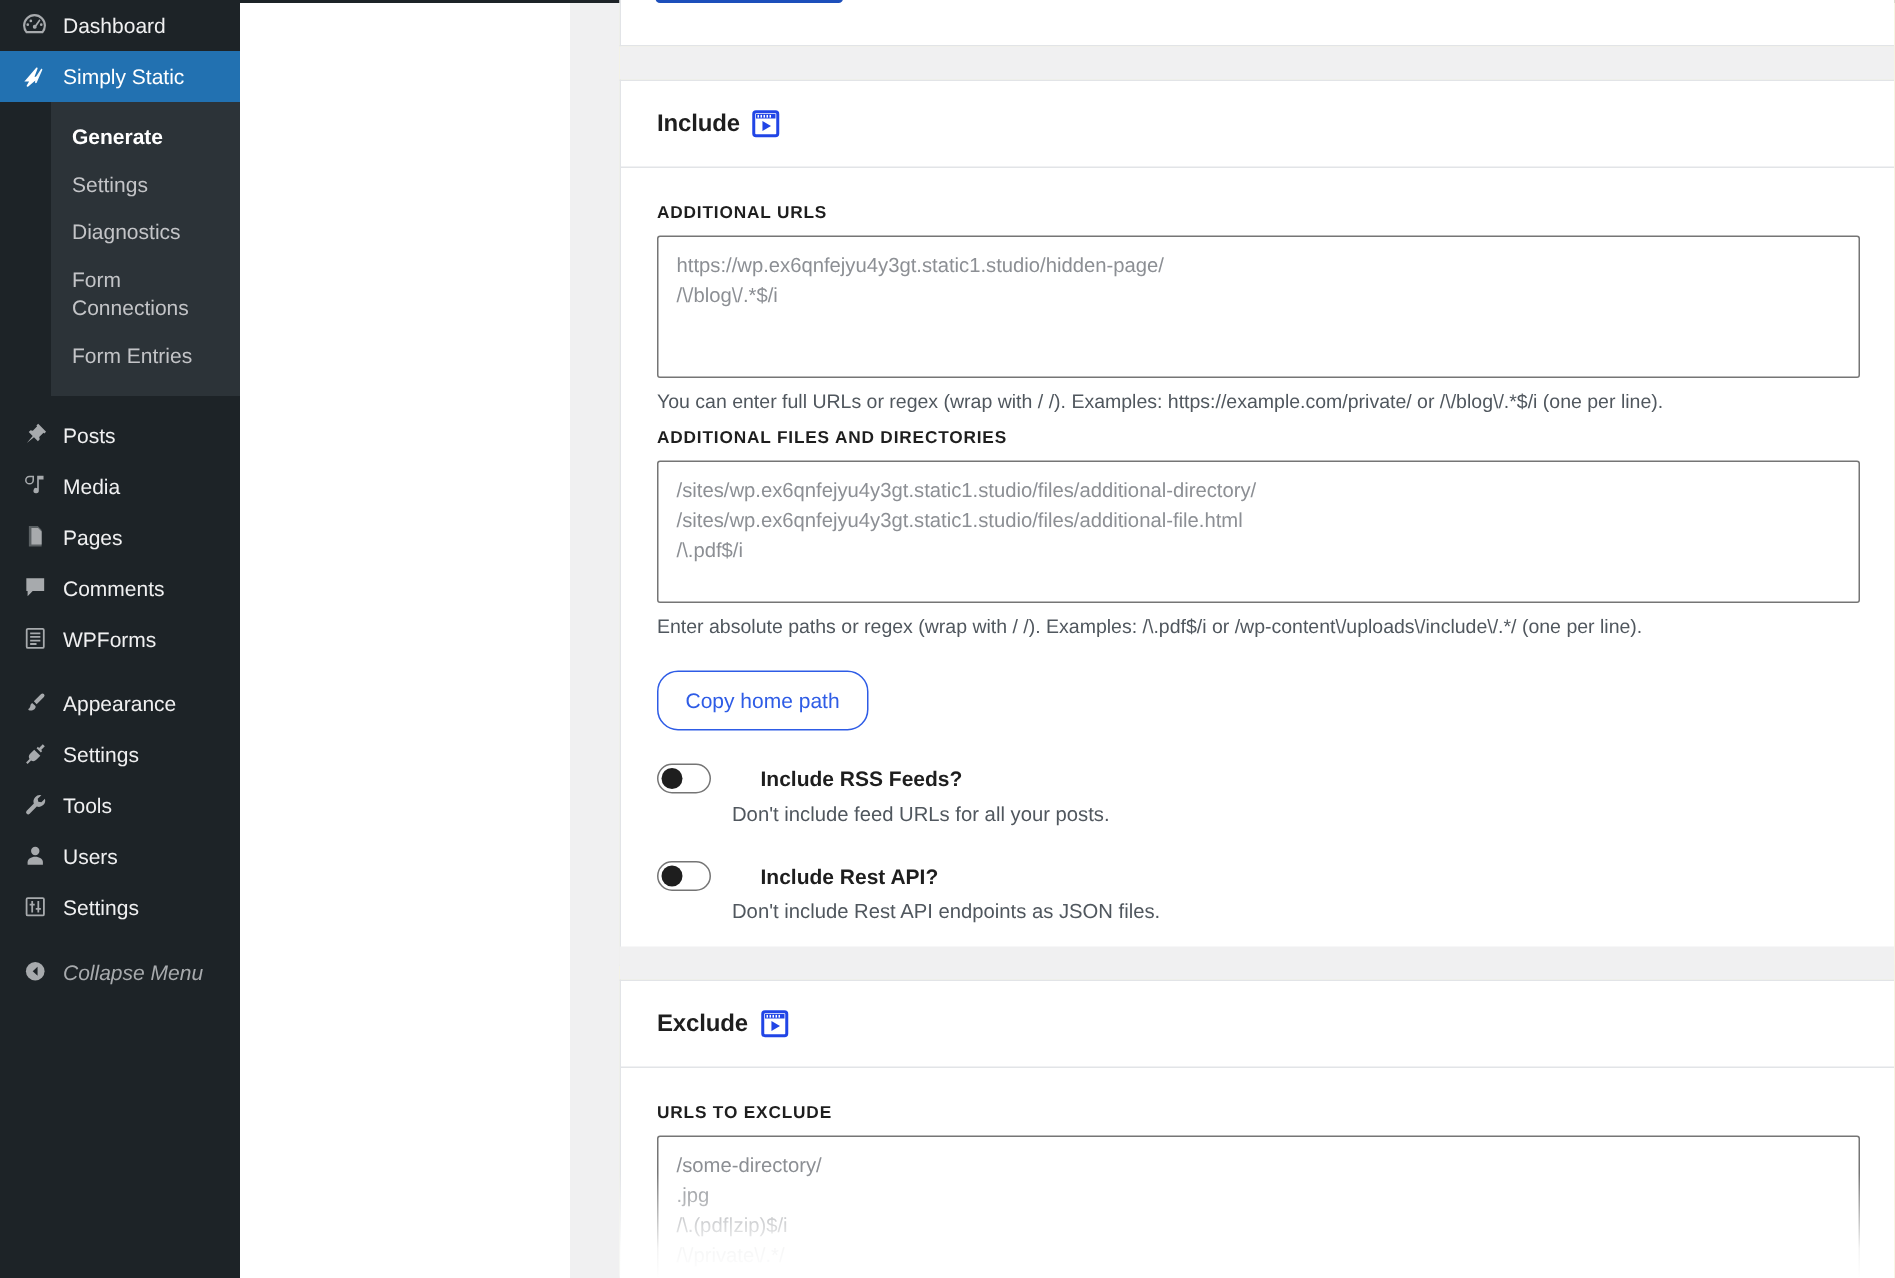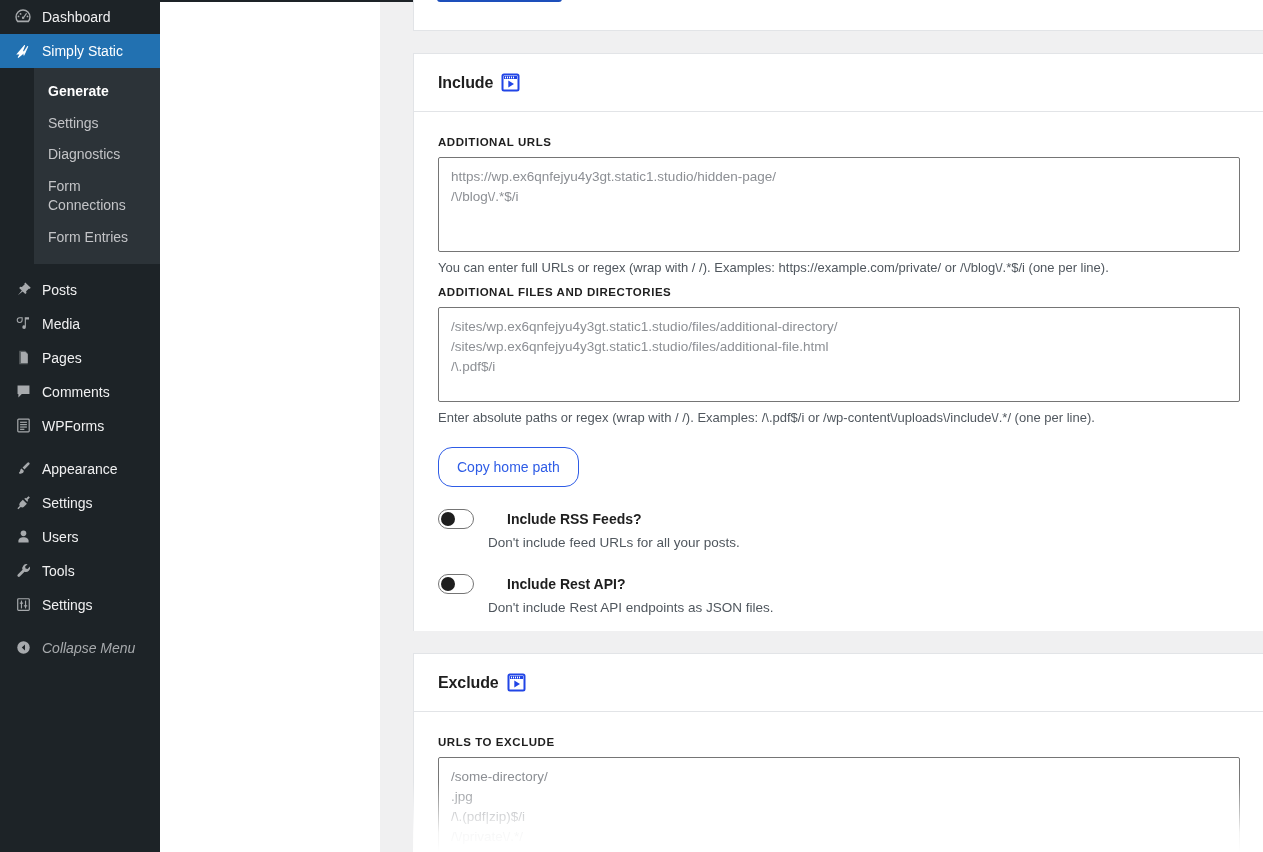--- a/index.html
+++ b/index.html
@@ -293,34 +293,34 @@
           <path d="M15.9 2.5 13 5.4l-.9-.9-1.1 1.1 3.4 3.4 1.1-1.1-.9-.9 2.9-2.9-1.6-1.6z"></path>
           <path d="M9.2 6.8 6 10a3.4 3.4 0 0 0-.5 4.1l-2.7 2.7 1.2 1.2 2.7-2.7a3.4 3.4 0 0 0 4.1-.5l3.2-3.2-4.8-4.8z"></path>
         </svg>
       </span>
       <span class="mi-label">Settings</span>
     </div>
 
     <div class="menu-item">
       <span class="mi-icon">
         <svg width="17" height="17" viewBox="0 0 20 20" fill="currentColor">
+          <path d="M14.9 2.6a5 5 0 0 0-6 6.5l-5.6 5.6a1.6 1.6 0 0 0 2.3 2.3l5.6-5.6a5 5 0 0 0 6.4-6.1l-2.8 2.8-2.4-.5-.5-2.4 2.9-2.6z"></path>
+        </svg>
+      </span>
+      <span class="mi-label">Tools</span>
+    </div>
+
+    <div class="menu-item">
+      <span class="mi-icon">
+        <svg width="17" height="17" viewBox="0 0 20 20" fill="currentColor">
           <circle cx="10" cy="6.3" r="3.3"></circle>
           <path d="M10 10.8c-3.3 0-6 1.9-6 4.2v2h12v-2c0-2.3-2.7-4.2-6-4.2z"></path>
         </svg>
       </span>
       <span class="mi-label">Users</span>
-    </div>
-
-    <div class="menu-item">
-      <span class="mi-icon">
-        <svg width="17" height="17" viewBox="0 0 20 20" fill="currentColor">
-          <path d="M14.9 2.6a5 5 0 0 0-6 6.5l-5.6 5.6a1.6 1.6 0 0 0 2.3 2.3l5.6-5.6a5 5 0 0 0 6.4-6.1l-2.8 2.8-2.4-.5-.5-2.4 2.9-2.6z"></path>
-        </svg>
-      </span>
-      <span class="mi-label">Tools</span>
     </div>
 
     <div class="menu-item">
       <span class="mi-icon">
         <svg width="17" height="17" viewBox="0 0 20 20" fill="none" stroke="currentColor" stroke-width="1.4">
           <rect x="3.2" y="3.2" width="13.6" height="13.6" rx="1"></rect>
           <line x1="7.6" y1="5.4" x2="7.6" y2="14.6"></line>
           <line x1="12.4" y1="5.4" x2="12.4" y2="14.6"></line>
           <line x1="5.6" y1="8.4" x2="9.6" y2="8.4"></line>
           <line x1="10.4" y1="11.6" x2="14.4" y2="11.6"></line>

